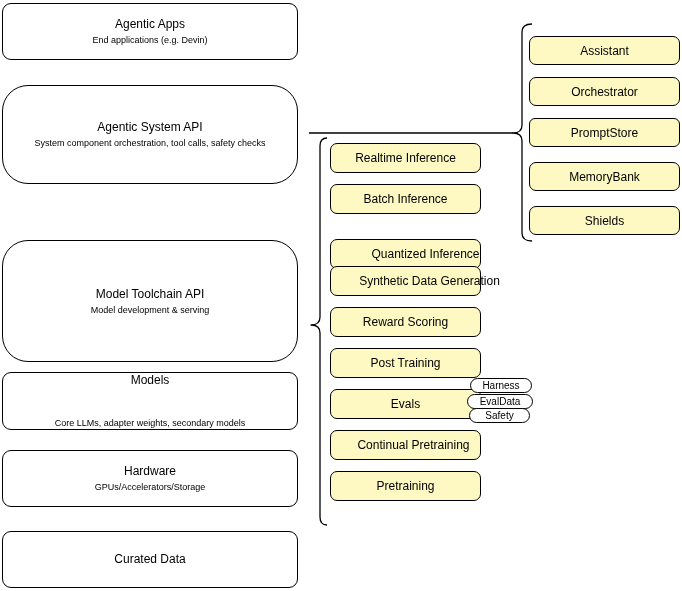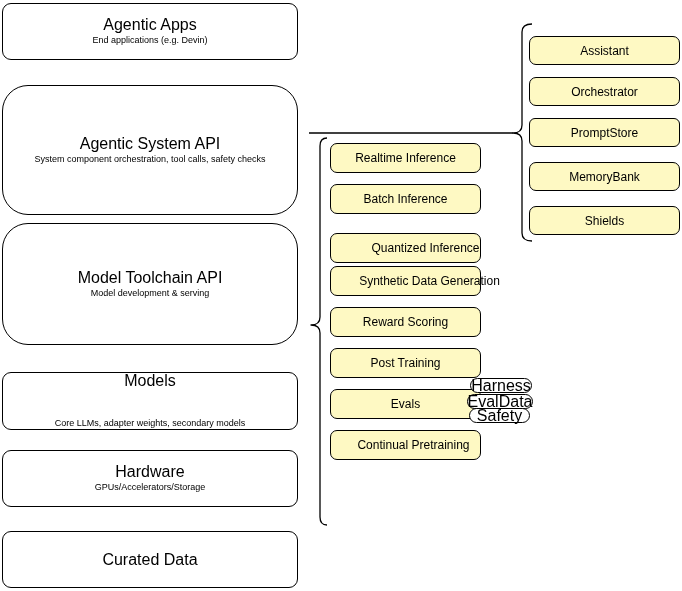--- a/index.html
+++ b/index.html
@@ -16,21 +16,21 @@
     position: absolute;
     background: #ffffff;
     border: 1.3px solid #000000;
     box-sizing: border-box;
     display: flex;
     flex-direction: column;
     align-items: center;
     justify-content: center;
     text-align: center;
   }
-  .box .title { font-size: 16px; line-height: 15px; white-space: nowrap; }
+  .box .title { font-size: 12px; line-height: 15px; white-space: nowrap; }
   .box .subtitle { font-size: 9px; line-height: 11px; margin-top: 3px; white-space: nowrap; }
   .node {
     position: absolute;
     background: #fef9c3;
     border: 1.3px solid #000000;
     border-radius: 7px;
     box-sizing: border-box;
     display: flex;
     align-items: center;
     justify-content: center;
@@ -41,34 +41,34 @@
   }
   .pill {
     position: absolute;
     background: #ffffff;
     border: 1.2px solid #000000;
     border-radius: 9px;
     box-sizing: border-box;
     display: flex;
     align-items: center;
     justify-content: center;
-    font-size: 16px;
+    font-size: 10px;
     white-space: nowrap;
     z-index: 4;
   }
   
   .lb0 { left: 2px; top: 3px;   width: 296px; height: 57px;  border-radius: 9px;  }
-  .lb1 { left: 2px; top: 85px;  width: 296px; height: 130px; border-radius: 26px; }
-  .lb2 { left: 2px; top: 223px; width: 296px; height: 122px; border-radius: 26px; }
+  .lb1 { left: 2px; top: 85px;  width: 296px; height: 99px; border-radius: 26px; }
+  .lb2 { left: 2px; top: 240px; width: 296px; height: 122px; border-radius: 26px; }
   .lb3 { left: 2px; top: 372px; width: 296px; height: 58px;  border-radius: 9px; justify-content: space-between;  }
   .lb4 { left: 2px; top: 450px; width: 296px; height: 57px;  border-radius: 9px;  }
   .lb5 { left: 2px; top: 531px; width: 296px; height: 57px;  border-radius: 9px;  }
   
   .mn { left: 330px; width: 151px; height: 30px; }
-  .mn0 { top: 143px; } .mn1 { top: 184px; } .mn2 { top: 233px; padding-left: 40px; }
+  .mn0 { top: 143px; } .mn1 { top: 184px; } .mn2 { top: 239px; padding-left: 40px; }
   .mn3 { top: 266px; padding-left: 48px; } .mn4 { top: 307px; } .mn5 { top: 348px; }
   .mn6 { top: 389px; text-align: center; } .mn7 { top: 430px; padding-left: 16px; } .mn8 { top: 471px; }
   
   .rn { left: 529px; width: 151px; height: 29px; }
   .rn0 { top: 36px; } .rn1 { top: 77px; } .rn2 { top: 118px; border-radius: 6px; }
   .rn3 { top: 162px; } .rn4 { top: 206px; }
   
   .pill0 { left: 470px; top: 378px; width: 62px; height: 15px; }
   .pill1 { left: 467px; top: 394px; width: 66px; height: 15px; }
   .pill2 { left: 469px; top: 408px; width: 61px; height: 15px; }
@@ -119,20 +119,21 @@
   </div>
 
   <div class="node mn mn0">Realtime Inference</div>
   <div class="node mn mn1">Batch Inference</div>
   <div class="node mn mn2">Quantized Inference</div>
   <div class="node mn mn3">Synthetic Data Generation</div>
   <div class="node mn mn4">Reward Scoring</div>
   <div class="node mn mn5">Post Training</div>
   <div class="node mn mn6">Evals</div>
   <div class="node mn mn7">Continual Pretraining</div>
+  <div class="node mn mn8">Pretraining</div>
 
   <div class="pill pill0">Harness</div>
   <div class="pill pill1">EvalData</div>
   <div class="pill pill2">Safety</div>
 
   <div class="node rn rn0">Assistant</div>
   <div class="node rn rn1">Orchestrator</div>
   <div class="node rn rn2">PromptStore</div>
   <div class="node rn rn3">MemoryBank</div>
   <div class="node rn rn4">Shields</div>

